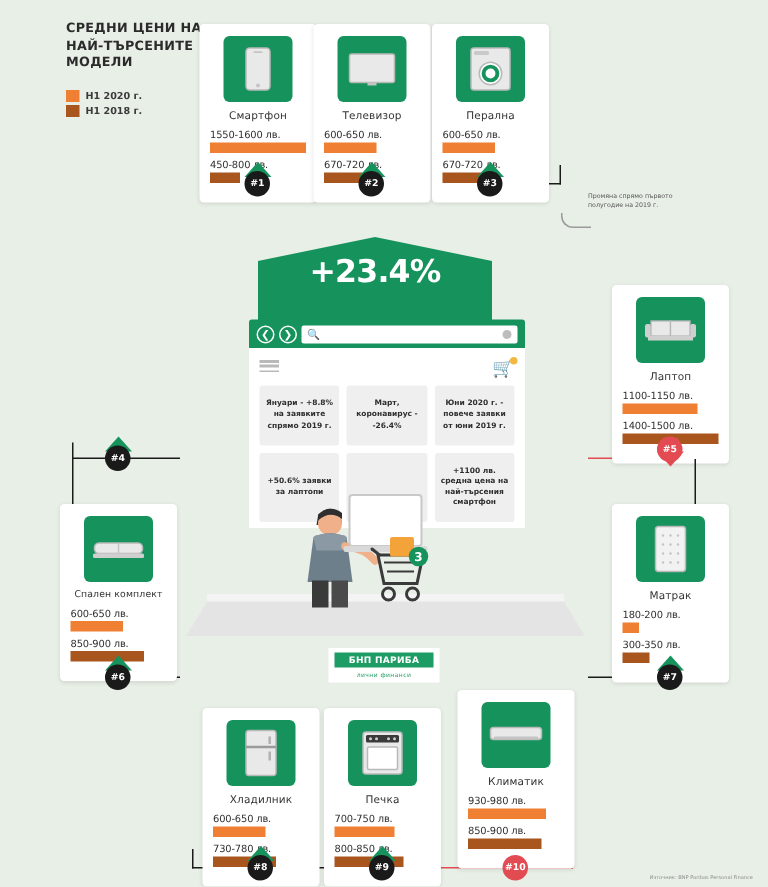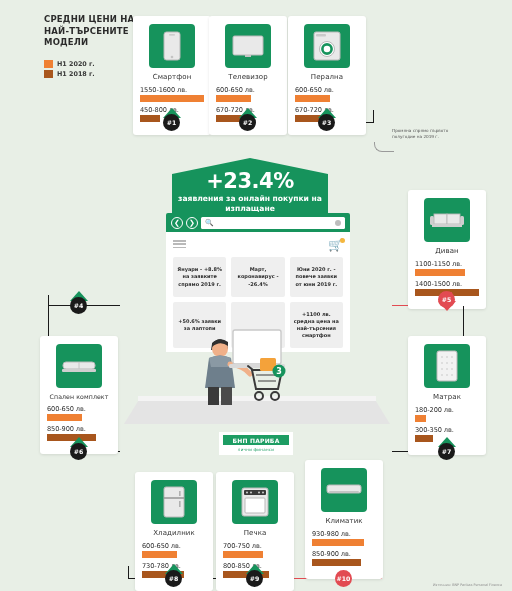--- a/index.html
+++ b/index.html
@@ -232,21 +232,20 @@
   </div>
   <div class="arrow-up-stem" style="left:322px;top:116px;"></div>
   <div class="arrow-up" style="left:318px;top:108px;"></div>
   <div class="rank up" style="left:318px;top:114px;">#3</div>
 
   <div class="annot-line"></div>
   <div class="annot">Промяна спрямо първото полугодие на 2019 г.</div>
 
   <div class="banner">
     <div class="big">+23.4%</div>
-    <div class="sub">заявления за онлайн покупки на изплащане</div>
   </div>
 
   <div class="browser">
     <div class="browser-bar">
       <div class="nav-btn">❮</div>
       <div class="nav-btn">❯</div>
       <div class="url-bar">
         <span class="url-mag">🔍</span>
         <span class="url-x"></span>
       </div>
@@ -342,21 +341,21 @@
   <div class="card" style="left:408px;top:190px;">
     <div class="card-icon">
       <svg width="36" height="20" viewBox="0 0 36 20">
           <rect x="1" y="6" width="4" height="9" rx="1.5" fill="#cfcfcf"></rect>
           <rect x="31" y="6" width="4" height="9" rx="1.5" fill="#cfcfcf"></rect>
           <rect x="5" y="4" width="13" height="10" fill="#e9e9e9" stroke="#b9b9b9" stroke-width=".9"></rect>
           <rect x="18" y="4" width="13" height="10" fill="#e9e9e9" stroke="#b9b9b9" stroke-width=".9"></rect>
           <rect x="3" y="14" width="30" height="3" fill="#cfcfcf"></rect>
         </svg>
     </div>
-    <div class="card-name">Диван</div>
+    <div class="card-name">Лаптоп</div>
     <div class="price-line">1100-1150 лв.</div>
     <div class="bar new" style="width:78%"></div>
     <div class="price-line">1400-1500 лв.</div>
     <div class="bar old" style="width:100%"></div>
   </div>
   <div class="arrow-dn-stem" style="left:442px;top:292px;"></div>
   <div class="arrow-dn" style="left:438px;top:301px;"></div>
   <div class="rank down" style="left:438px;top:291px;">#5</div>
 
   <div class="conn-line" style="left:392px;top:451px;width:72px;height:1px;background:#1a1a1a;"></div>

